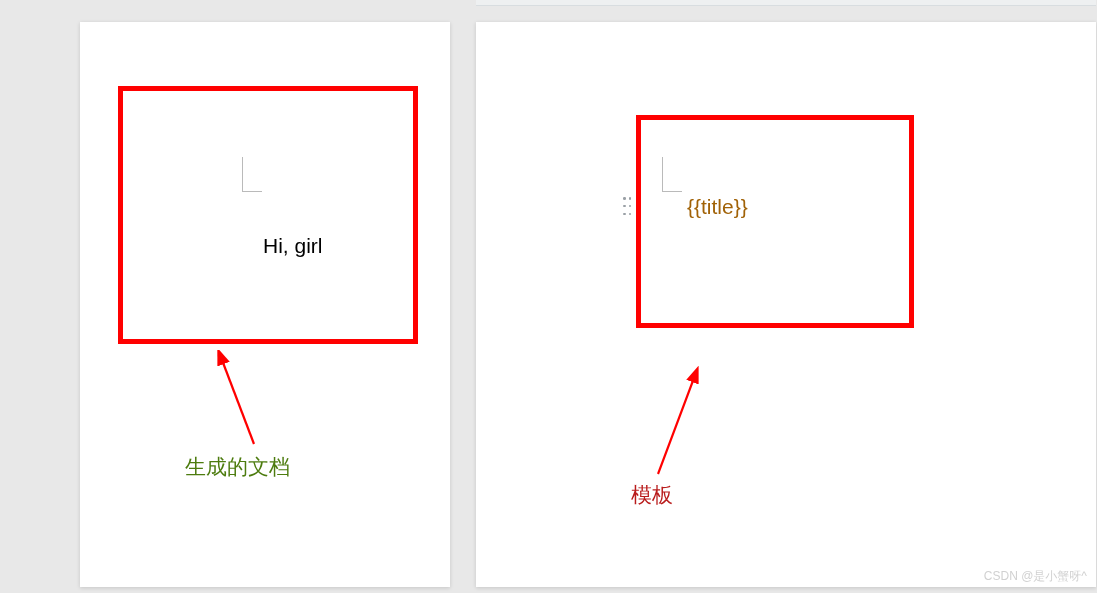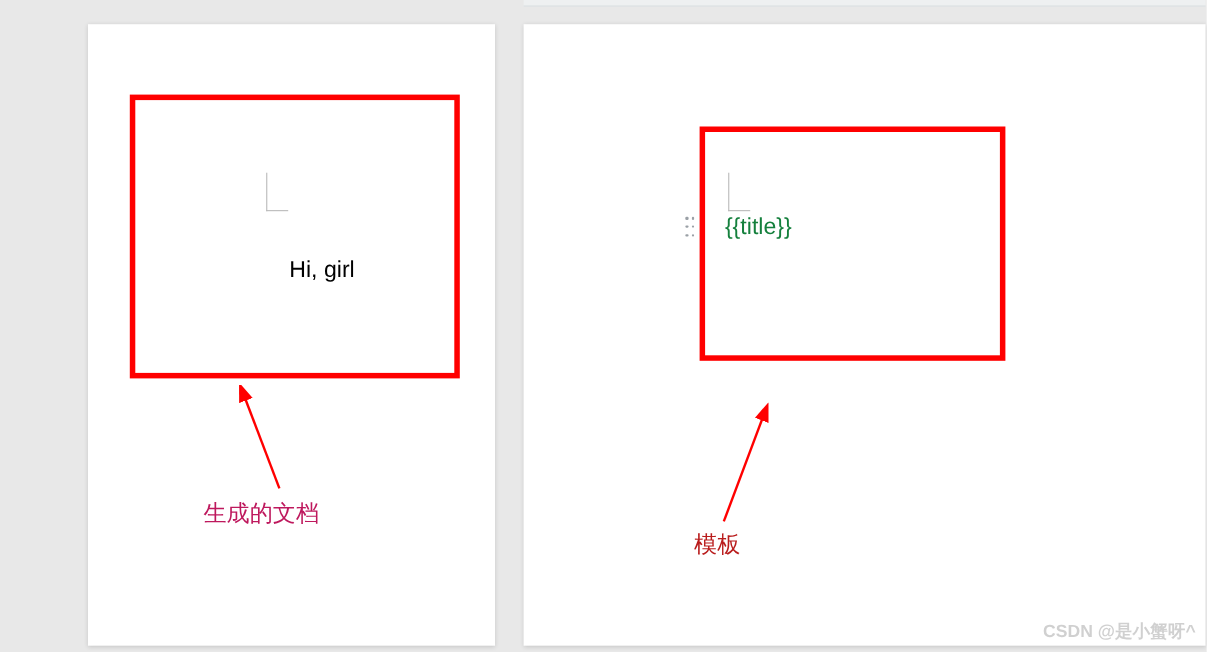--- a/index.html
+++ b/index.html
@@ -61,24 +61,24 @@
     .text-left {
       position: absolute;
       left: 263px;
       top: 195px;
       font-size: 21px;
       color: #000;
       margin-top: 39px;
     }
     .text-right {
       position: absolute;
-      left: 659px;
+      left: 687px;
       top: 195px;
       font-size: 21px;
-      color: #15803d;
+      color: #a16207;
     }
     .cursor-mark-left {
       position: absolute;
       left: 242px;
       top: 157px;
       width: 20px;
       height: 35px;
       border-left: 1.2px solid #bababa;
       border-bottom: 1.2px solid #bababa;
     }
@@ -122,37 +122,36 @@
       position: absolute;
       left: 636px;
       top: 366px;
       pointer-events: none;
     }
     .label-left {
       position: absolute;
       left: 185px;
       top: 453px;
       font-size: 21px;
-      color: #be185d;
+      color: #4d7c0f;
     }
     .label-right {
       position: absolute;
       left: 631px;
       top: 481px;
       font-size: 21px;
       color: #b91c1c;
     }
     .watermark {
       position: absolute;
       right: 10px;
       bottom: 8px;
-      font-size: 16px;
+      font-size: 12px;
       color: rgba(120,120,120,0.35);
       font-family: Arial, sans-serif;
-      font-weight: bold;
     }
   </style>
 </head>
 <body>
 
 <div class="top-divider"></div>
 
 <div class="page-left"></div>
 <div class="page-right"></div>
 

